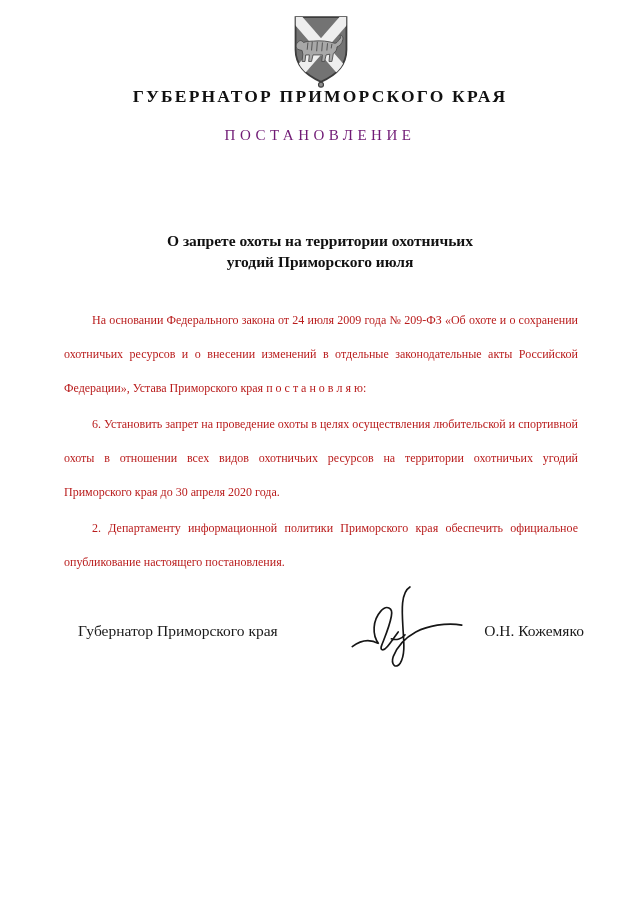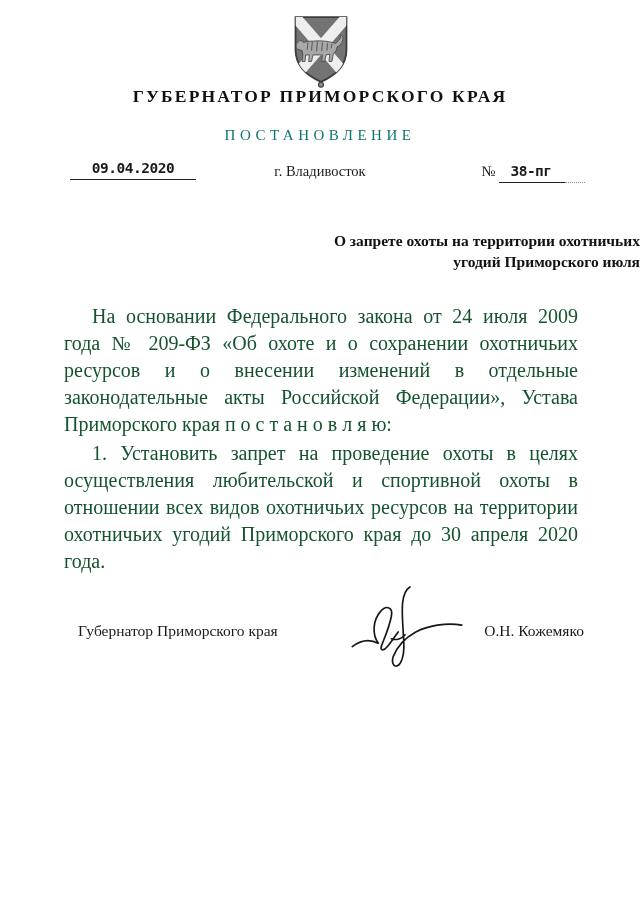--- a/index.html
+++ b/index.html
@@ -31,21 +31,21 @@
     color: #111;
   }
   .doc-type {
     position: absolute;
     top: 127px;
     left: 0;
     width: 100%;
     text-align: center;
     font-size: 15px;
     letter-spacing: 4.5px;
-    color: #0f766e;
+    color: #701a75;
   }
   .meta-row { position: absolute; top: 160px; left: 0; width: 100%; height: 26px; }
   .date-field {
     position: absolute;
     left: 70px;
     top: 0;
     width: 126px;
     text-align: center;
     font-family: "DejaVu Sans Mono", monospace;
     font-weight: bold;
@@ -80,35 +80,35 @@
     width: 20px;
     border-bottom: 1.5px dotted #888;
     height: 19px;
     vertical-align: bottom;
   }
   .doc-title {
     position: absolute;
     top: 231px;
     left: 0;
     width: 100%;
-    text-align: right;
+    text-align: center;
     font-size: 15.5px;
     font-weight: bold;
     line-height: 20.5px;
     color: #111;
   }
   .body-text {
     position: absolute;
     top: 303px;
     left: 64px;
     width: 514px;
-    font-size: 20px;
-    line-height: 27px;
+    font-size: 12px;
+    line-height: 34px;
     text-align: justify;
-    color: #14532d;
+    color: #b91c1c;
   }
   .body-text p {
     margin: 0 0 2px 0;
     text-indent: 28px;
   }
   .sign-row { position: absolute; top: 622px; left: 0; width: 100%; }
   .sign-post {
     position: absolute;
     left: 78px;
     top: 0;
@@ -163,36 +163,30 @@
       <path d="M16,46 C15,49 17,51 20,52 L24,53 L25,58 L24,68 L28,68 L29,59 L34,59 L33,68 L37,68 L39,59 L52,59 L51,68 L55,68 L57,59 L62,58 L61,68 L65,68 L67,57 C70,55 72,52 72,48 C75,47 79,44 80,38 C81,34 78,31 76,32 C78,34 77,37 74,39 C73,41 71,43 69,43 C60,40 50,39 40,40 C33,40 28,41 26,42 C23,38 20,39 19,41 C17,42 16,44 16,46 Z" fill="#a8a8a8" stroke="#4a4a4a" stroke-width="1.2"></path>
       <path d="M32,42 L31,52 M38,41 L37,53 M45,41 L44,54 M52,42 L51,54 M59,43 L58,53 M65,44 L64,50" stroke="#565656" stroke-width="1.4" fill="none"></path>
     </g>
 
     <circle cx="50" cy="100" r="3.4" fill="#8d8d8d" stroke="#3c3c3c" stroke-width="1.6"></circle>
   </svg>
 
   <div class="org-title">ГУБЕРНАТОР ПРИМОРСКОГО КРАЯ</div>
   <div class="doc-type">ПОСТАНОВЛЕНИЕ</div>
 
-  <div class="meta-row">
-    <div class="date-field">09.04.2020</div>
-    <div class="place-label">г. Владивосток</div>
-    <div class="number-block">
-      <span class="number-sign">№</span><span class="number-field">38-пг</span><span class="number-stub"></span>
-    </div>
-  </div>
 
   <div class="doc-title">
     <div>О запрете охоты на территории охотничьих</div>
     <div>угодий Приморского июля</div>
   </div>
 
   <div class="body-text">
     <p>На основании Федерального закона от 24 июля 2009 года № 209-ФЗ «Об охоте и о сохранении охотничьих ресурсов и о внесении изменений в отдельные законодательные акты Российской Федерации», Устава Приморского края  п&nbsp;о&nbsp;с&nbsp;т&nbsp;а&nbsp;н&nbsp;о&nbsp;в&nbsp;л&nbsp;я&nbsp;ю:</p>
-    <p>1. Установить запрет на проведение охоты в целях осуществления любительской и спортивной охоты в отношении всех видов охотничьих ресурсов на территории охотничьих угодий Приморского края до 30 апреля 2020 года.</p>
+    <p>6. Установить запрет на проведение охоты в целях осуществления любительской и спортивной охоты в отношении всех видов охотничьих ресурсов на территории охотничьих угодий Приморского края до 30 апреля 2020 года.</p>
+    <p>2. Департаменту информационной политики Приморского края обеспечить официальное опубликование настоящего постановления.</p>
   </div>
 
   <div class="sign-row">
     <span class="sign-post">Губернатор Приморского края</span>
     <svg class="signature-svg" viewBox="0 0 120 90" xmlns="http://www.w3.org/2000/svg">
       <g fill="none" stroke="#161616" stroke-width="1.7" stroke-linecap="round">
         <path d="M4,64 C12,58 22,56 31,61 C24,52 25,37 33,28 C39,21 46,24 44,33 C42,44 37,55 34,63 C32,68 36,69 40,64 C44,59 48,53 51,49"></path>
         <path d="M63,3 C53,9 55,30 56,47 C57,61 58,73 53,81 C49,87 43,83 46,74 C50,64 58,55 69,49 C81,43 100,39 116,42"></path>
         <path d="M44,56 C49,58 55,56 58,52"></path>
       </g>

